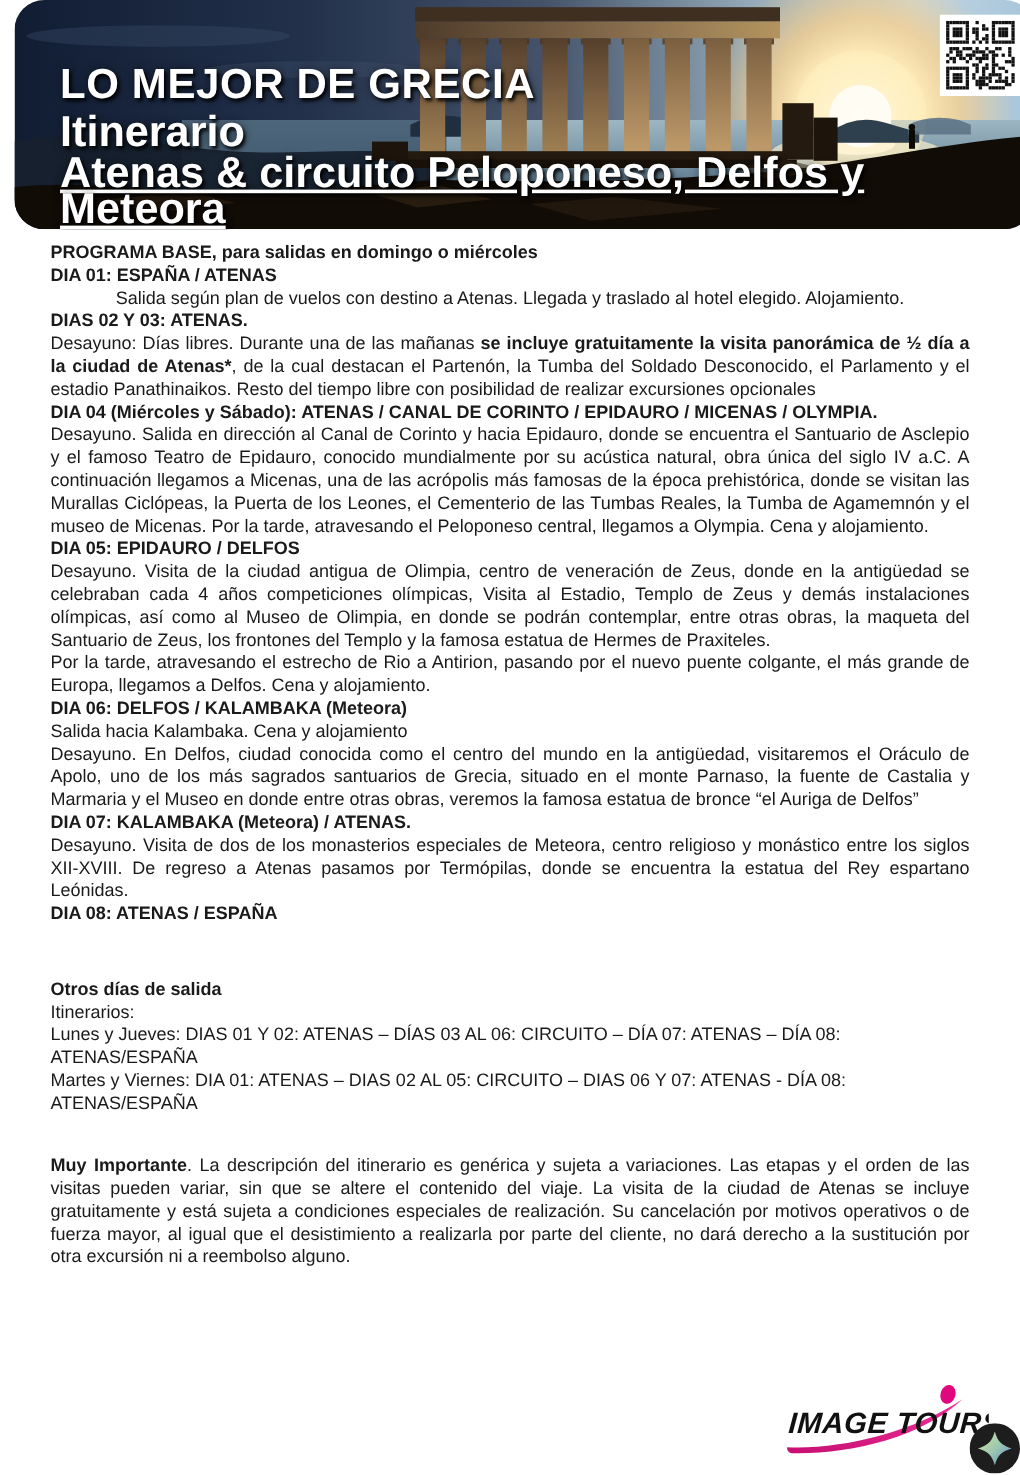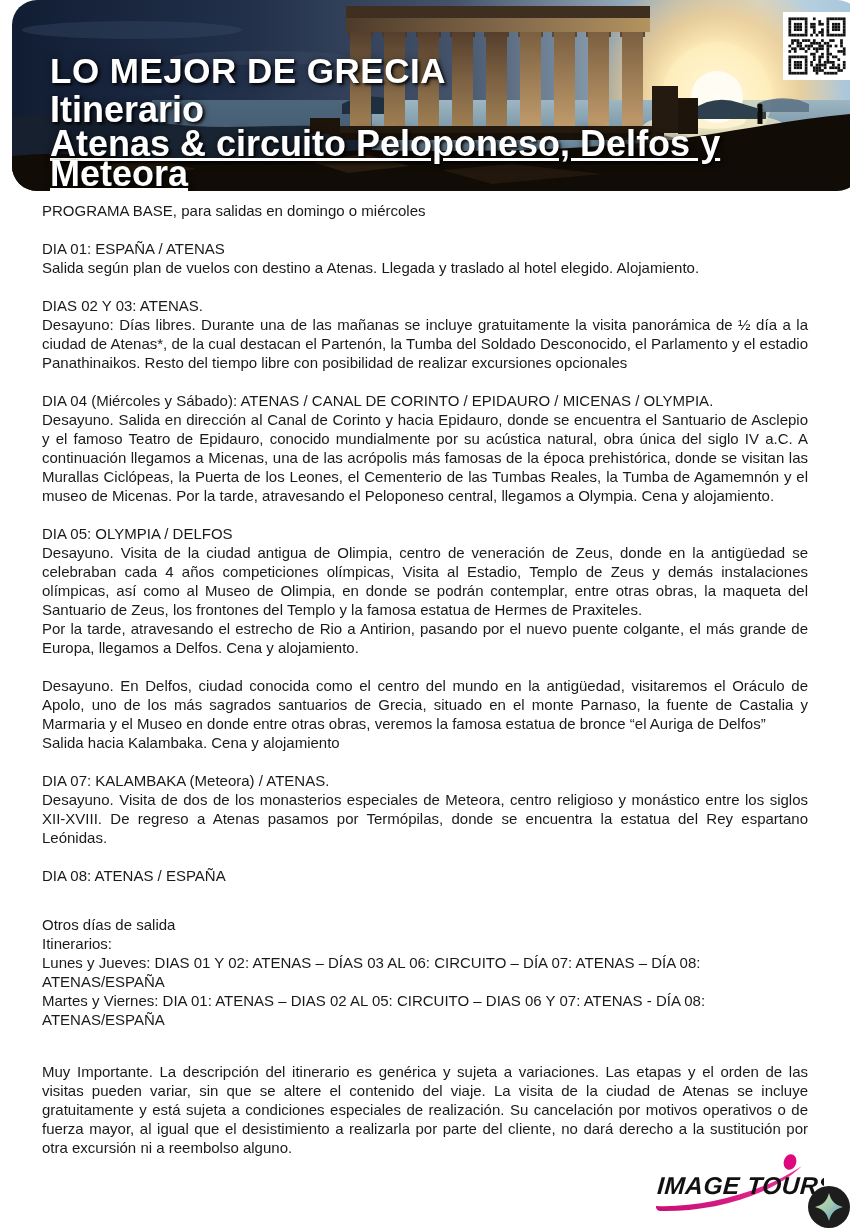--- a/index.html
+++ b/index.html
@@ -10,25 +10,25 @@
   .hero svg.scene{position:absolute;left:0;top:0;}
   .hero-text{position:absolute;left:38px;top:52px;color:#ffffff;
              text-shadow:2px 2px 3px rgba(0,0,0,.9),0 0 8px rgba(0,0,0,.45);}
   .hero-text h1{margin:0;font-size:35px;line-height:38px;font-weight:bold;letter-spacing:.5px;}
   .hero-text .sub{font-size:36px;line-height:30px;font-weight:bold;margin-top:5px;}
   .hero-text .sub2{margin-top:4px;text-decoration:underline;}
   .qr{position:absolute;left:771px;top:12px;width:68px;height:68px;}
   
   .content{position:absolute;left:0;top:191px;width:850px;box-sizing:border-box;
            padding:10px 42px 0 42px;font-size:15px;line-height:19px;}
-  .b{font-weight:normal;}
-  .para{margin:0;}
+  .b{font-weight:bold;}
+  .para{margin:0;text-align:center;}
   .justify{text-align:justify;}
-  .day{margin-top:19px;}
-  .otros{margin-top:30px;}
+  .day{}
+  .otros{margin-top:44px;}
   .important{margin-top:33px;}
   
   .logo{position:absolute;left:650px;top:1146px;width:174px;height:68px;}
   .float-btn{position:absolute;left:808px;top:1186px;width:42px;height:42px;}
 </style>
 </head>
 <body>
 
 <div class="page">
 
@@ -372,27 +372,28 @@
         </section>
         <section class="day">
           <div class="b">DIAS 02 Y 03: ATENAS.</div>
           <div class="para justify"><span>Desayuno: Días libres. Durante una de las mañanas </span><span class="b">se incluye gratuitamente la visita panorámica de ½ día a la ciudad de Atenas*</span><span>, de la cual destacan el Partenón, la Tumba del Soldado Desconocido, el Parlamento y el estadio Panathinaikos. Resto del tiempo libre con posibilidad de realizar excursiones opcionales</span></div>
         </section>
         <section class="day">
           <div class="b">DIA 04 (Miércoles y Sábado): ATENAS / CANAL DE CORINTO / EPIDAURO / MICENAS / OLYMPIA.</div>
           <div class="para justify"><span>Desayuno. Salida en dirección al Canal de Corinto y hacia Epidauro, donde se encuentra el Santuario de Asclepio y el famoso Teatro de Epidauro, conocido mundialmente por su acústica natural, obra única del siglo IV a.C. A continuación llegamos a Micenas, una de las acrópolis más famosas de la época prehistórica, donde se visitan las Murallas Ciclópeas, la Puerta de los Leones, el Cementerio de las Tumbas Reales, la Tumba de Agamemnón y el museo de Micenas. Por la tarde, atravesando el Peloponeso central, llegamos a Olympia. Cena y alojamiento.</span></div>
         </section>
         <section class="day">
-          <div class="b">DIA 05: OLYMPIA / DELFOS</div>
+          <div class="b">DIA 05: EPIDAURO / DELFOS</div>
           <div class="para justify"><span>Desayuno. Visita de la ciudad antigua de Olimpia, centro de veneración de Zeus, donde en la antigüedad se celebraban cada 4 años competiciones olímpicas, Visita al Estadio, Templo de Zeus y demás instalaciones olímpicas, así como al Museo de Olimpia, en donde se podrán contemplar, entre otras obras, la maqueta del Santuario de Zeus, los frontones del Templo y la famosa estatua de Hermes de Praxiteles.</span></div>
           <div class="para justify"><span>Por la tarde, atravesando el estrecho de Rio a Antirion, pasando por el nuevo puente colgante, el más grande de Europa, llegamos a Delfos. Cena y alojamiento.</span></div>
         </section>
         <section class="day">
+          <div class="b">DIA 06: DELFOS / KALAMBAKA (Meteora)</div>
+          <div class="para justify"><span>Salida hacia Kalambaka. Cena y alojamiento</span></div>
           <div class="para justify"><span>Desayuno. En Delfos, ciudad conocida como el centro del mundo en la antigüedad, visitaremos el Oráculo de Apolo, uno de los más sagrados santuarios de Grecia, situado en el monte Parnaso, la fuente de Castalia y Marmaria y  el Museo en donde entre otras obras, veremos la famosa estatua  de bronce “el Auriga de Delfos”</span></div>
-          <div class="para justify"><span>Salida hacia Kalambaka. Cena y alojamiento</span></div>
         </section>
         <section class="day">
           <div class="b">DIA 07: KALAMBAKA (Meteora) / ATENAS.</div>
           <div class="para justify"><span>Desayuno. Visita de dos de los monasterios especiales de Meteora, centro religioso y monástico entre los siglos XII-XVIII. De regreso a Atenas pasamos por Termópilas, donde se encuentra la estatua del Rey espartano Leónidas.</span></div>
         </section>
         <section class="day">
           <div class="b">DIA 08: ATENAS / ESPAÑA</div>
         </section>
       </div>
 

